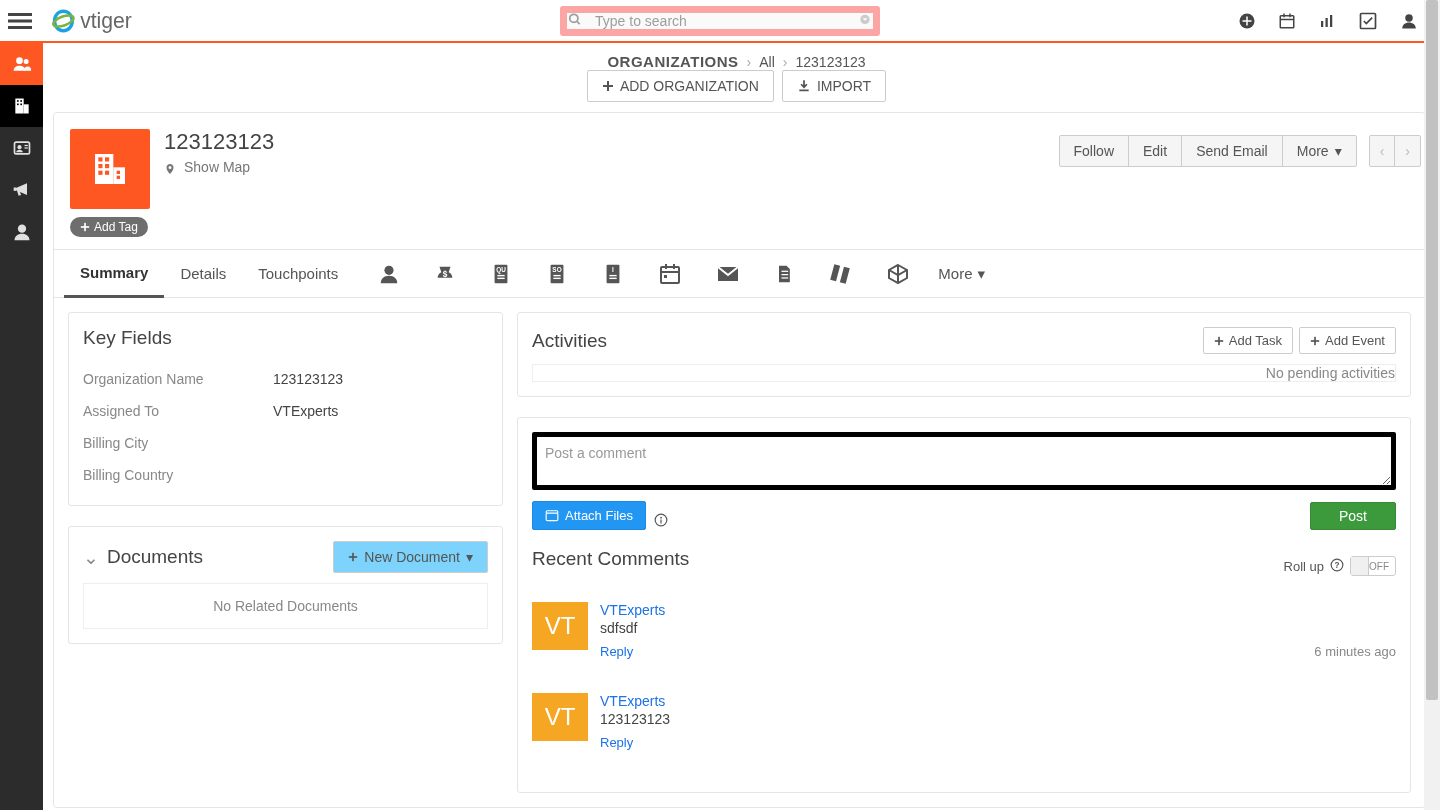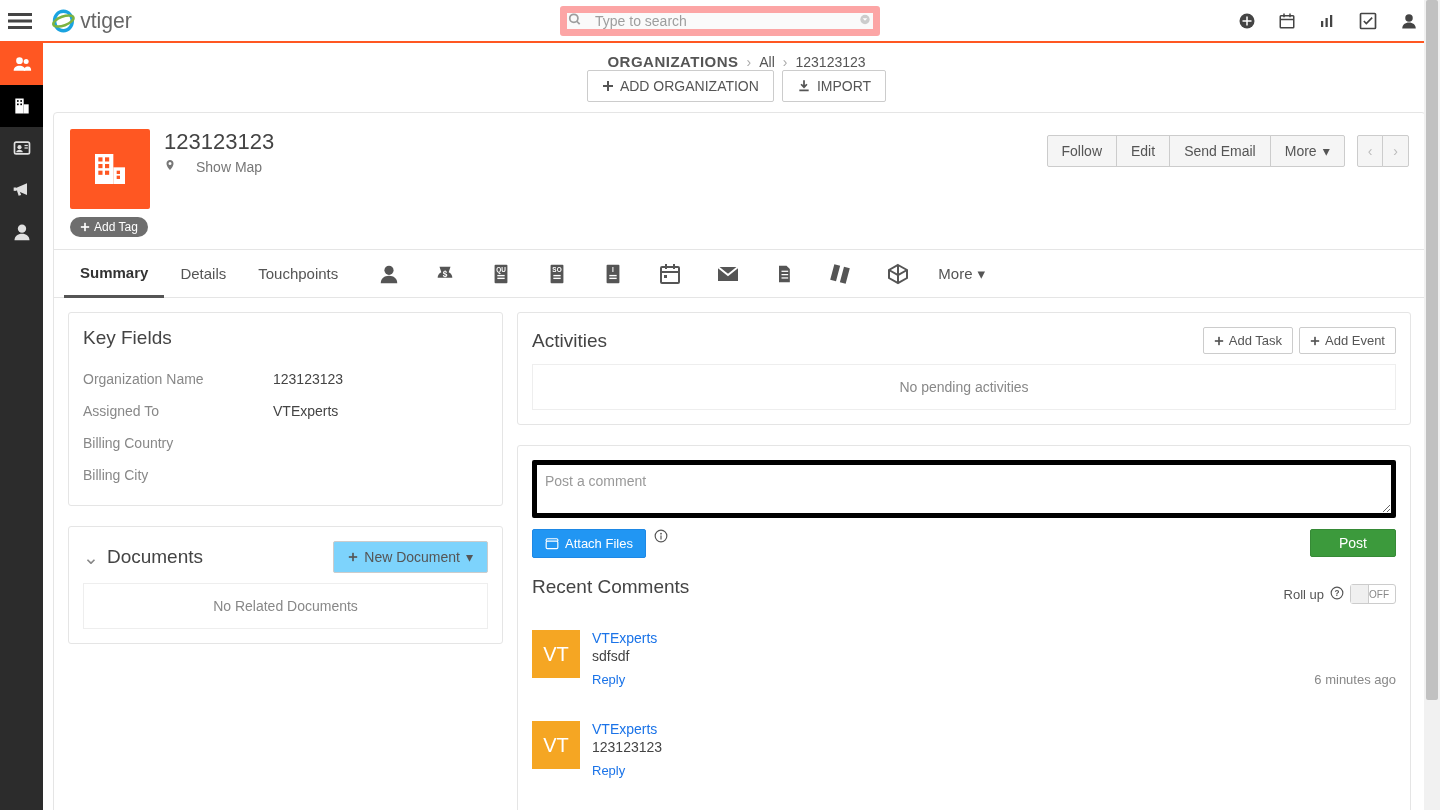--- a/index.html
+++ b/index.html
@@ -42,24 +42,24 @@
 .breadcrumb .current { color: #555; }
 .top-buttons { display: flex; gap: 8px; }
 .btn { border: 1px solid #ccc; background: #fff; padding: 7px 14px; border-radius: 2px; font-size: 14px; color: #555; cursor: pointer; display: inline-flex; align-items: center; gap: 6px; }
 
 .record-card { border: 1px solid #e5e5e5; border-radius: 4px; margin: 0 14px 16px 10px; }
 
 .header-block { display: flex; padding: 16px 16px 8px 16px; align-items: flex-start; gap: 14px; position: relative; }
 .org-icon { width: 80px; height: 80px; background: #ff5722; color: #fff; display: flex; align-items: center; justify-content: center; border-radius: 2px; }
 .org-icon svg { width: 40px; height: 40px; }
 .org-title { font-size: 22px; color: #444; font-weight: 400; }
-.show-map { color: #777; font-size: 14px; margin-top: 4px; display: flex; align-items: flex-start; gap: 20px; cursor: pointer; }
+.show-map { color: #777; font-size: 14px; margin-top: 4px; display: flex; align-items: flex-end; gap: 8px; cursor: pointer; }
 .tag-row { padding: 0 16px 12px 16px; }
 .add-tag { background: #6e6e6e; color: #fff; border-radius: 10px; padding: 3px 10px; font-size: 12px; display: inline-flex; align-items: center; gap: 4px; cursor: pointer; }
-.header-actions { position: absolute; right: 16px; top: 22px; display: flex; gap: 12px; }
+.header-actions { position: absolute; right: 4px; top: 22px; display: flex; gap: 12px; }
 .btn-group { display: flex; }
 .btn-group .btn { border-radius: 0; margin-left: -1px; background: #f5f5f5; }
 .btn-group .btn:first-child { border-top-left-radius: 2px; border-bottom-left-radius: 2px; margin-left: 0; }
 .btn-group .btn:last-child { border-top-right-radius: 2px; border-bottom-right-radius: 2px; }
 .nav-arrows .btn { padding: 7px 10px; color: #bbb; }
 
 .tabs-row { border-top: 1px solid #e5e5e5; border-bottom: 1px solid #e5e5e5; display: flex; align-items: center; padding: 0 10px; gap: 0; background: #fff; }
 .tab { padding: 14px 16px; color: #555; cursor: pointer; font-size: 15px; }
 .tab.active { font-weight: 700; color: #333; border-bottom: 3px solid #555; margin-bottom: -1px; }
 .tab-icons { display: flex; align-items: center; gap: 34px; margin-left: 24px; color: #555; }
@@ -79,38 +79,38 @@
 .kv .k { width: 190px; color: #888; }
 .kv .v { color: #444; }
 
 .doc-panel .panel-head-row h3 { display: flex; align-items: center; gap: 8px; }
 .chev { color: #888; }
 .btn-dd { background: #7dd3fc; justify-content: center; }
 .empty { border: 1px solid #eee; padding: 14px; text-align: center; color: #888; font-size: 14px; }
 
 .small-btn { border: 1px solid #ccc; background: #fff; padding: 5px 10px; border-radius: 2px; font-size: 13px; color: #555; cursor: pointer; display: inline-flex; align-items: center; gap: 5px; }
 .act-btns { display: flex; gap: 6px; }
-.empty-wide { border: 1px solid #eee; padding: 14px; text-align: center; color: #888; font-size: 14px; }
+.empty-wide { border: 1px solid #eee; text-align: right; color: #888; font-size: 14px; }
 
 .comment-box { width: 100%; border: 5px solid #000000; border-radius: 2px; min-height: 48px; padding: 8px; font-size: 14px; resize: vertical; font-family: inherit; }
 .comment-box::placeholder { color: #999; }
-.comment-actions { display: flex; align-items: flex-start; margin-top: 8px; gap: 8px; }
+.comment-actions { display: flex; align-items: flex-end; margin-top: 8px; gap: 8px; }
 .btn-blue { background: #2196f3; border: 1px solid #1e88e5; color: #fff; padding: 6px 12px; border-radius: 2px; font-size: 13px; cursor: pointer; display: inline-flex; align-items: center; gap: 6px; }
 .btn-green { background: #3c9a3c; border: 1px solid #368a36; color: #fff; padding: 5px 28px; border-radius: 2px; font-size: 14px; cursor: pointer; margin-left: auto; }
 .info-circle { color: #555; font-size: 13px; }
 
 .recent-head { display: flex; justify-content: space-between; align-items: center; margin-top: 18px; margin-bottom: 12px; }
 .recent-head h3 { font-size: 19px; font-weight: 400; color: #444; }
 .rollup { display: flex; align-items: center; gap: 6px; font-size: 13px; color: #555; }
 .toggle { width: 46px; height: 20px; border: 1px solid #ccc; border-radius: 3px; display: flex; align-items: center; background: #fff; position: relative; font-size: 10px; }
 .toggle .knob { width: 18px; height: 18px; background: #f0f0f0; border-right: 1px solid #ccc; }
 .toggle .lbl { flex: 1; text-align: left; color: #888; font-size: 10px; }
 
 .comment-item { display: flex; gap: 12px; padding: 6px 0 28px 0; }
-.avatar { width: 48px; height: 48px; background: #f5a623; color: #fff; display: flex; align-items: center; justify-content: center; font-size: 20px; font-weight: 500; }
+.avatar { width: 56px; height: 48px; background: #f5a623; color: #fff; display: flex; align-items: center; justify-content: center; font-size: 24px; font-weight: 500; }
 .comment-body { flex: 1; }
 .comment-author { color: #1a73e8; font-size: 14px; }
 .comment-text { color: #444; font-size: 14px; margin-top: 2px; }
 .comment-meta { display: flex; justify-content: space-between; margin-top: 8px; font-size: 13px; }
 .reply-link { color: #1a73e8; cursor: pointer; }
 .time { color: #888; }
 
 .ic svg, .ti svg { display: block; }
 </style>
 </head>
@@ -397,25 +397,25 @@
               <h3>Key Fields</h3>
               <div class="kv">
                   <div class="k">Organization Name</div>
                   <div class="v">123123123</div>
                 </div>
               <div class="kv">
                   <div class="k">Assigned To</div>
                   <div class="v">VTExperts</div>
                 </div>
               <div class="kv">
+                  <div class="k">Billing City</div>
+                  <div class="v"></div>
+                </div>
+              <div class="kv">
                   <div class="k">Billing Country</div>
-                  <div class="v"></div>
-                </div>
-              <div class="kv">
-                  <div class="k">Billing City</div>
                   <div class="v"></div>
                 </div>
             </div>
 
             <div class="panel doc-panel">
               <div class="panel-head-row">
                 <h3>
                     <span class="chev">⌄</span> 
                     <span>Documents</span>
                   </h3>

